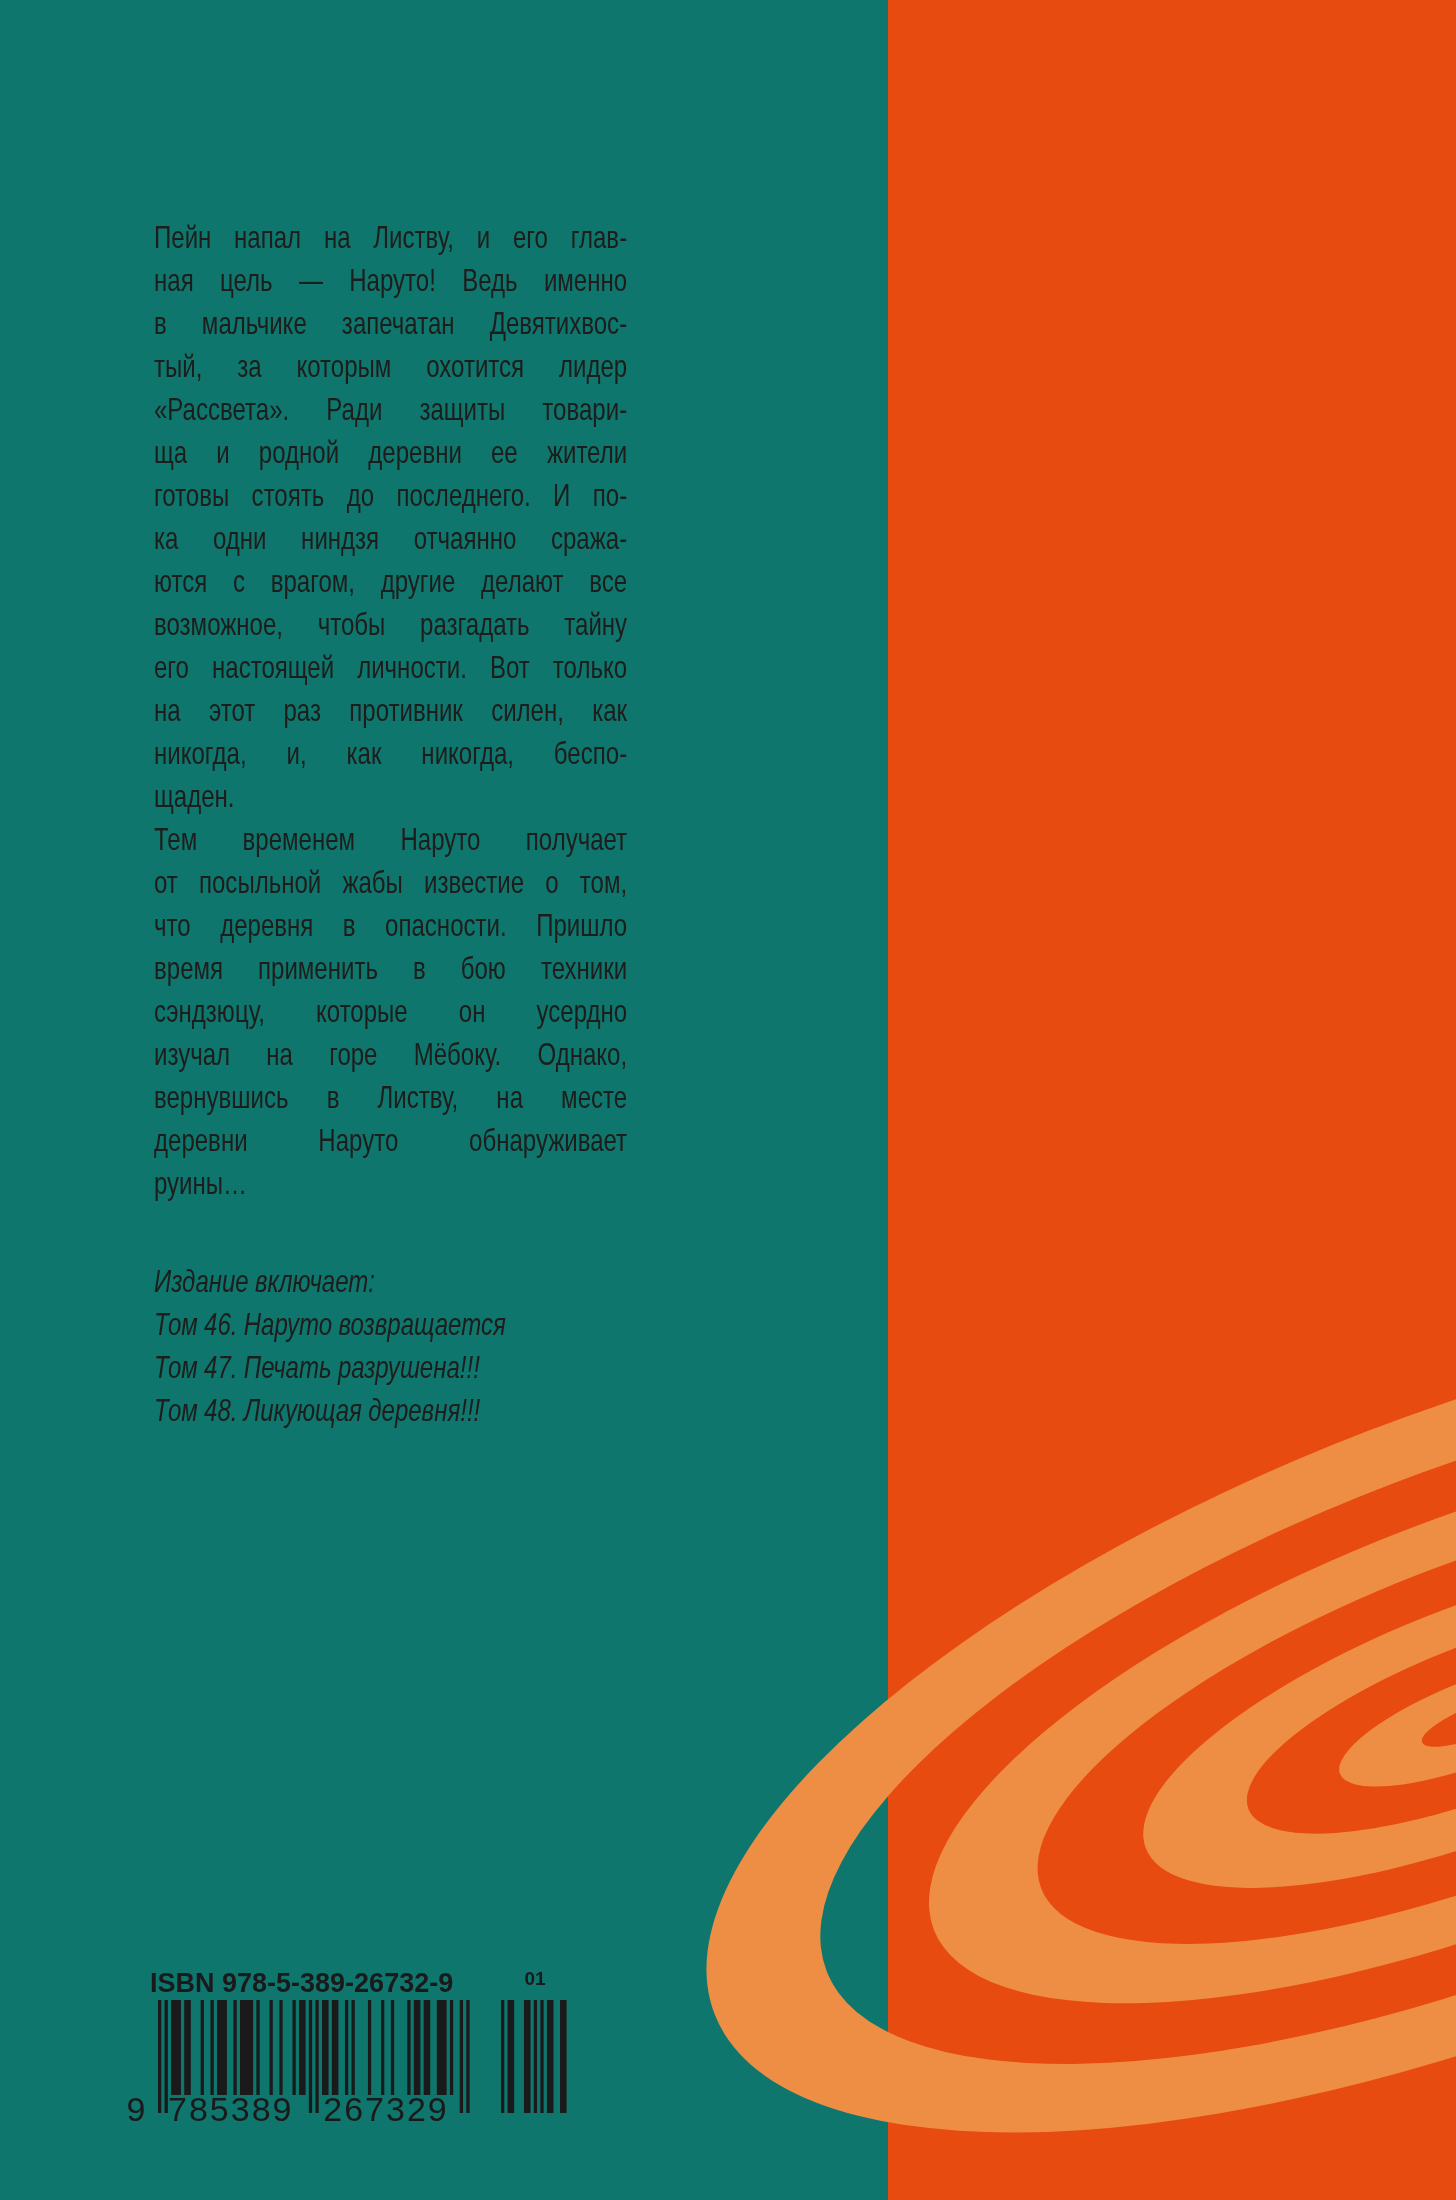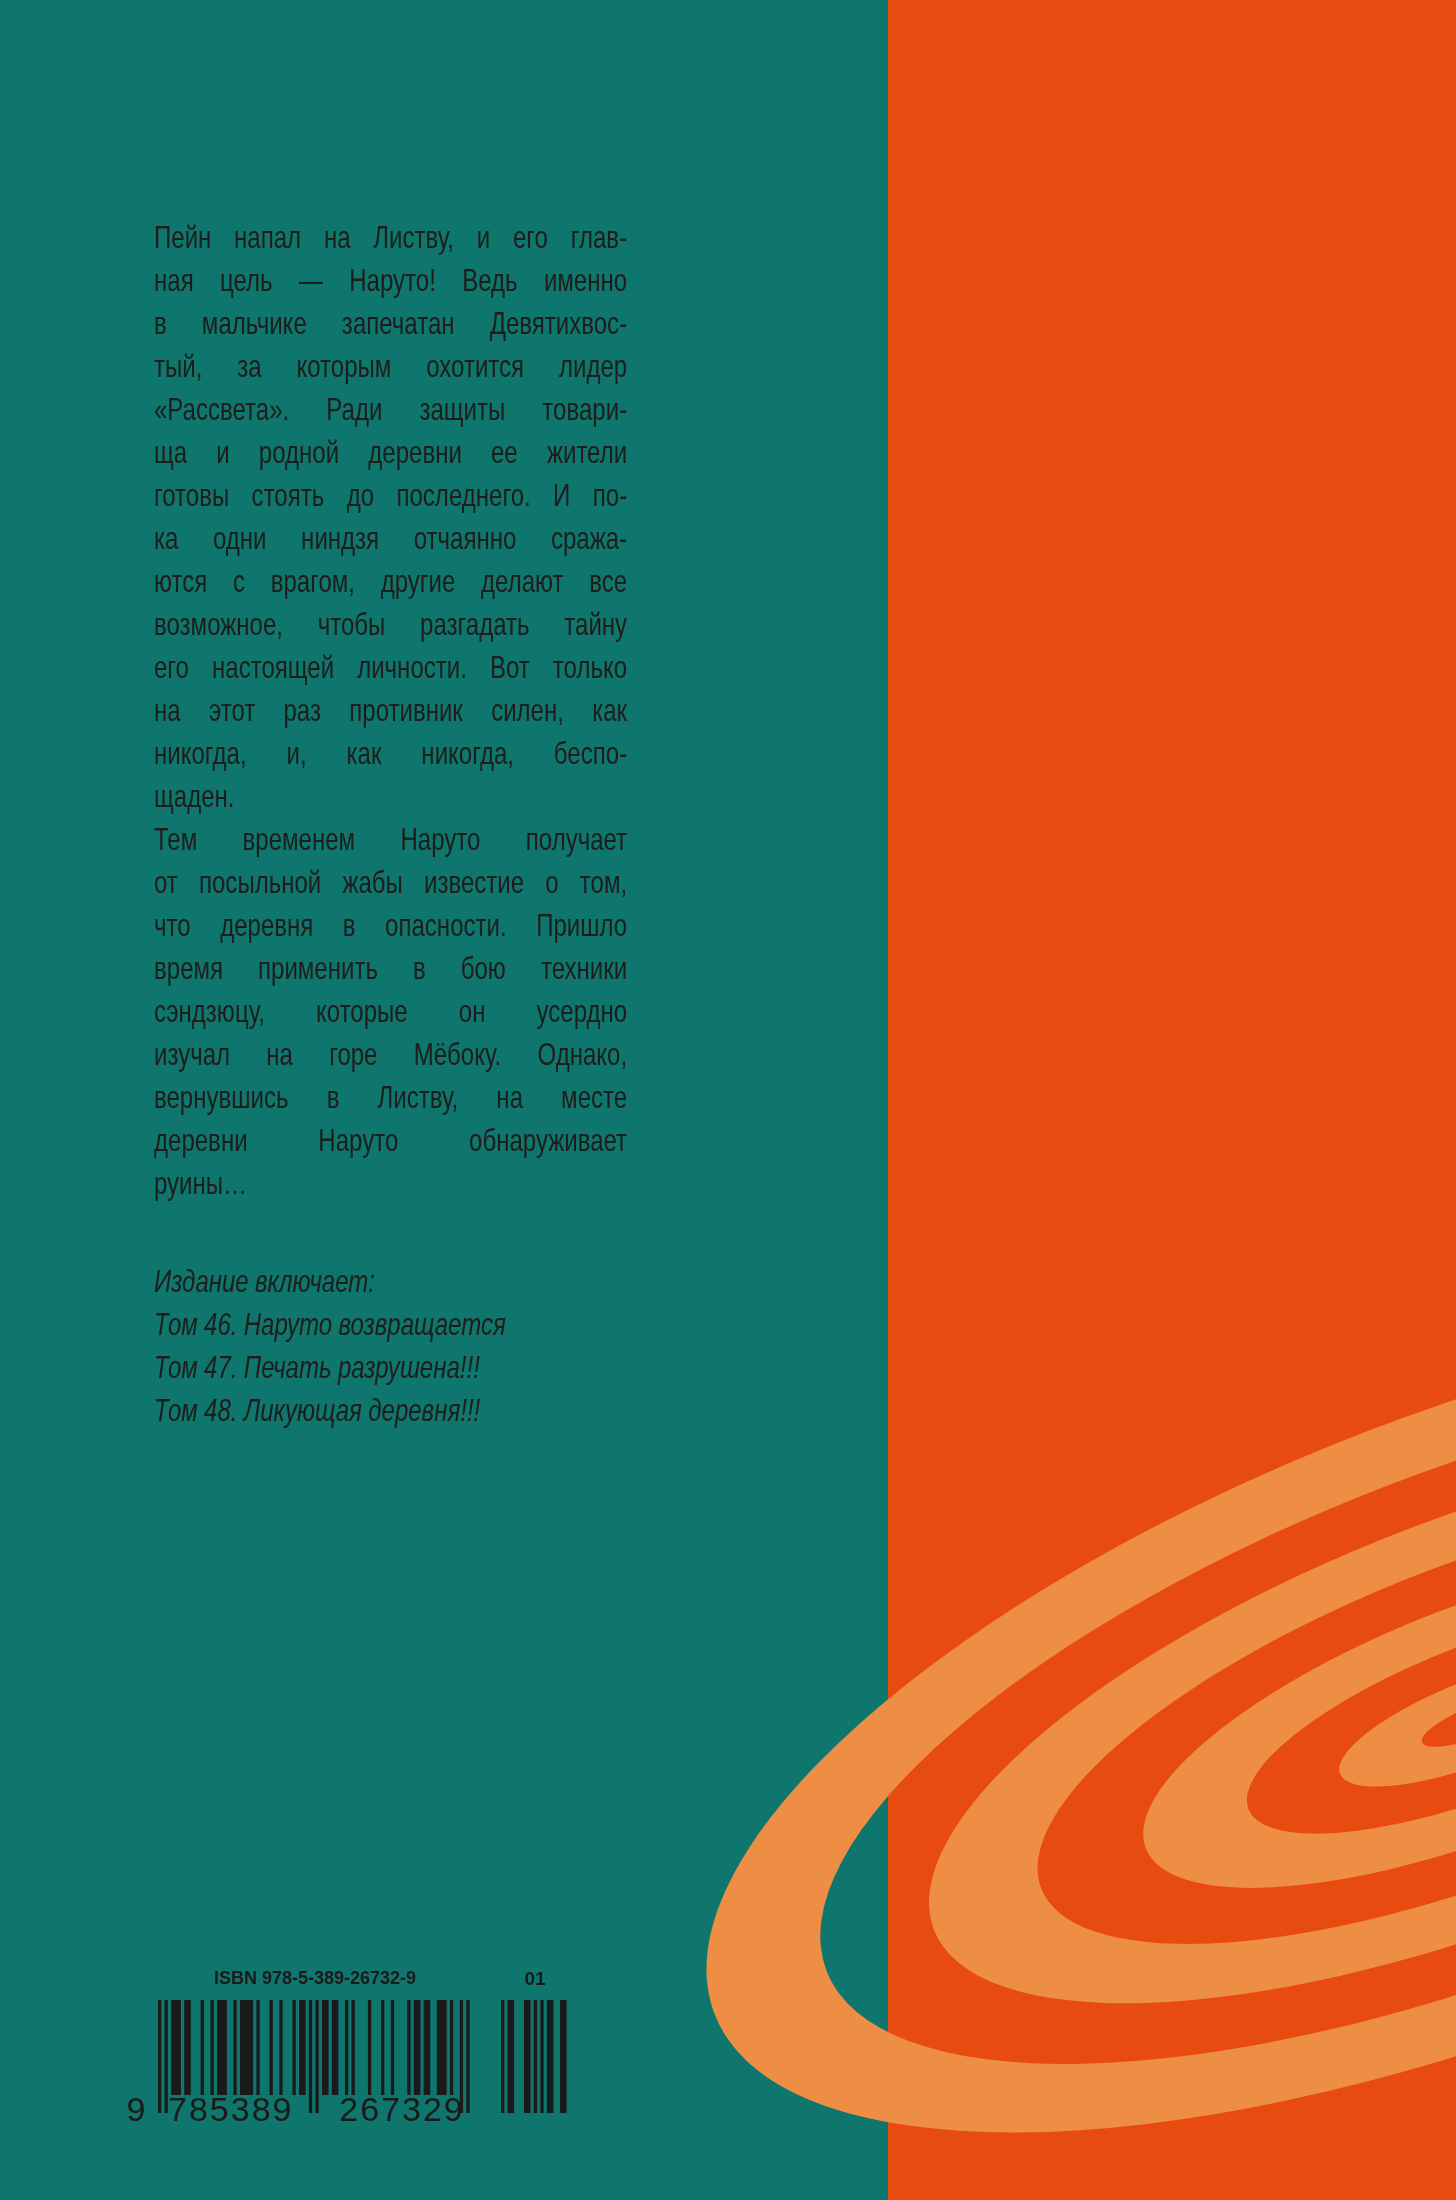--- a/index.html
+++ b/index.html
@@ -28,32 +28,32 @@
   }
   .text-block .line{text-align:justify;text-align-last:justify;white-space:nowrap;}
   .text-block .line.last{text-align-last:left;}
   .edition{margin-top:55px;font-style:italic;}
   .edition .line{text-align:left;text-align-last:left;}
 
   
   .barcode-block{position:absolute;left:120px;top:1966px;width:470px;height:170px;}
   .isbn-label{
     position:absolute;left:30px;top:2px;width:330px;
-    text-align:center;font-size:18px;font-weight:bold;
+    font-size:27px;font-weight:bold;
     letter-spacing:0px;color:#1a1a1a;white-space:nowrap;
   }
   .addon-label{
     position:absolute;left:375px;top:2px;width:80px;
     text-align:center;font-size:19px;font-weight:bold;color:#1a1a1a;
   }
   .bars{position:absolute;left:38px;top:34px;width:412px;height:116px;display:block;}
   .bc-digit{position:absolute;top:124px;font-size:34px;letter-spacing:2px;color:#1a1a1a;}
   .bc-d0{left:0px;width:34px;text-align:center;}
   .bc-d1{left:48px;width:152px;}
-  .bc-d2{left:206px;width:152px;text-align:center;}
+  .bc-d2{left:190px;width:152px;text-align:center;}
 </style>
 </head>
 <body>
 
 <div class="page">
 
   <svg class="bg-art" viewBox="0 0 1456 2200" aria-hidden="true">
     <rect x="888" y="0" width="568" height="2200" style="fill:var(--band,#E74B0F)"></rect>
     <g transform="rotate(-21 1480 1720)" fill-rule="evenodd" style="fill:var(--swirl,#EE8E44)">
       <path d="M 660,1720 a 820,310 0 1,0 1640,0 a 820,310 0 1,0 -1640,0 Z

